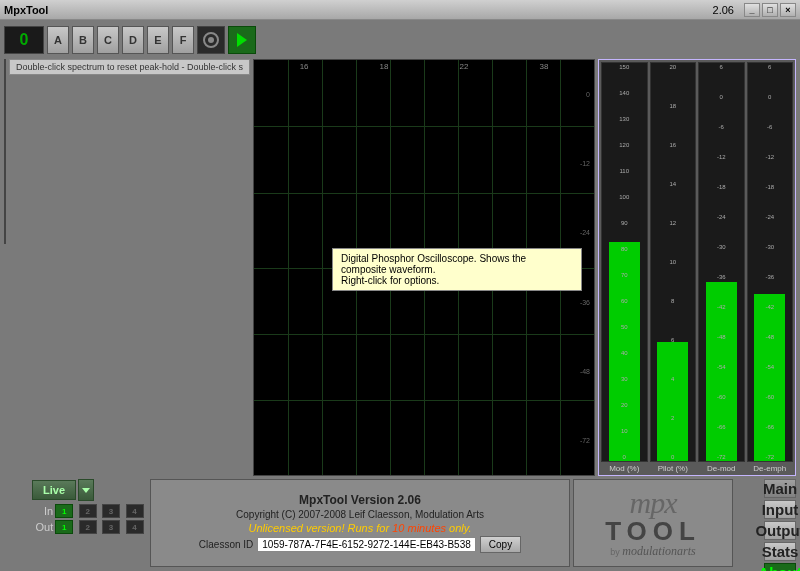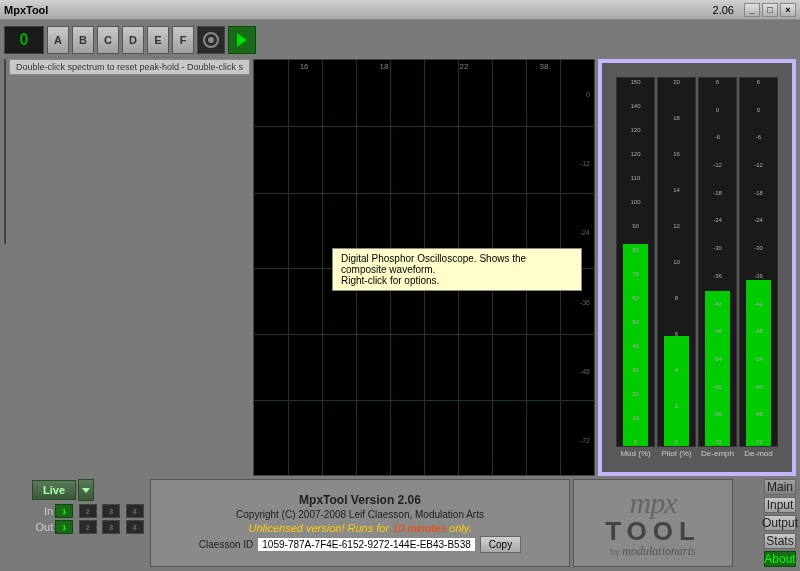--- a/index.html
+++ b/index.html
@@ -247,24 +247,24 @@
     .osc-rlabel {
       font-size: 7px;
       color: #666;
       text-align: right;
     }
 
     
     #meters-panel {
       width: 198px;
       background: #5a5a5a;
-      border: 4px solid #c4b5fd;
+      border: 1px solid #c4b5fd;
       display: flex;
       flex-direction: column;
-      padding: 14px;
+      padding: 2px;
     }
     #meters-grid {
       display: grid;
       grid-template-columns: 1fr 1fr 1fr 1fr;
       gap: 2px;
       flex: 1;
     }
     .meter-col {
       display: flex;
       flex-direction: column;
@@ -466,24 +466,24 @@
       flex-direction: column;
       gap: 2px;
     }
     .sidebar-btn {
       background: linear-gradient(to bottom, #c8c8c8, #a0a0a0);
       border: 1px solid #666;
       height: 22px;
       display: flex;
       align-items: center;
       justify-content: center;
-      font-size: 12px;
+      font-size: 15px;
       cursor: pointer;
       color: #222;
-      font-weight: normal;
+      font-weight: bold;
       margin-left: 28px;
     }
     .sidebar-btn.active {
       background: linear-gradient(to bottom, #a0a0a0, #808080);
     }
     .sidebar-btn.green {
       background: #1a6a1a;
       color: #00ff00;
       border: 1px solid #0a4a0a;
     }
@@ -651,46 +651,46 @@
               <span style="font-size:6px;color:#aaa;text-align:center;">-24</span>
               <span style="font-size:6px;color:#aaa;text-align:center;">-30</span>
               <span style="font-size:6px;color:#aaa;text-align:center;">-36</span>
               <span style="font-size:6px;color:#aaa;text-align:center;">-42</span>
               <span style="font-size:6px;color:#aaa;text-align:center;">-48</span>
               <span style="font-size:6px;color:#aaa;text-align:center;">-54</span>
               <span style="font-size:6px;color:#aaa;text-align:center;">-60</span>
               <span style="font-size:6px;color:#aaa;text-align:center;">-66</span>
               <span style="font-size:6px;color:#aaa;text-align:center;">-72</span>
             </div>
-            <div class="meter-bar" style="height:42%;"></div>
+            <div class="meter-bar" style="height:45%;"></div>
           </div>
-          <div class="meter-label">De-emph</div>
+          <div class="meter-label">De-mod</div>
         </div>
 
         <div class="meter-col">
           <div class="meter-bar-container">
             <div style="position:absolute;top:0;left:0;right:0;bottom:0;display:flex;flex-direction:column;justify-content:space-between;padding:1px 0;">
               <span style="font-size:6px;color:#aaa;text-align:center;">6</span>
               <span style="font-size:6px;color:#aaa;text-align:center;">0</span>
               <span style="font-size:6px;color:#aaa;text-align:center;">-6</span>
               <span style="font-size:6px;color:#aaa;text-align:center;">-12</span>
               <span style="font-size:6px;color:#aaa;text-align:center;">-18</span>
               <span style="font-size:6px;color:#aaa;text-align:center;">-24</span>
               <span style="font-size:6px;color:#aaa;text-align:center;">-30</span>
               <span style="font-size:6px;color:#aaa;text-align:center;">-36</span>
               <span style="font-size:6px;color:#aaa;text-align:center;">-42</span>
               <span style="font-size:6px;color:#aaa;text-align:center;">-48</span>
               <span style="font-size:6px;color:#aaa;text-align:center;">-54</span>
               <span style="font-size:6px;color:#aaa;text-align:center;">-60</span>
               <span style="font-size:6px;color:#aaa;text-align:center;">-66</span>
               <span style="font-size:6px;color:#aaa;text-align:center;">-72</span>
             </div>
-            <div class="meter-bar" style="height:45%;"></div>
+            <div class="meter-bar" style="height:42%;"></div>
           </div>
-          <div class="meter-label">De-mod</div>
+          <div class="meter-label">De-emph</div>
         </div>
 
       </div>
     </div>
 
   </div>
 
   <div id="bottom-row">
 
     <div id="transport">

